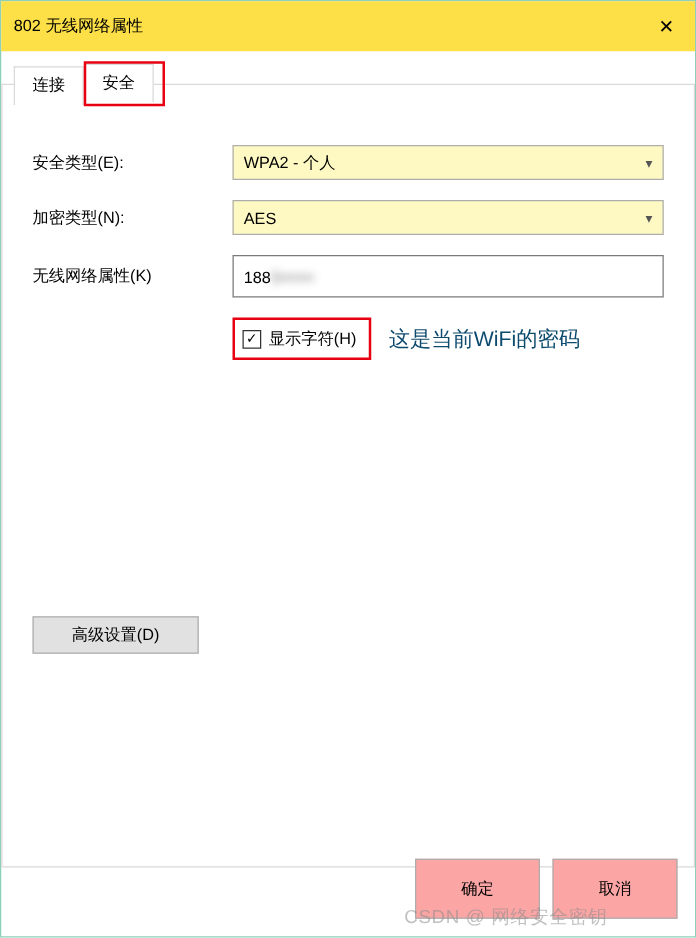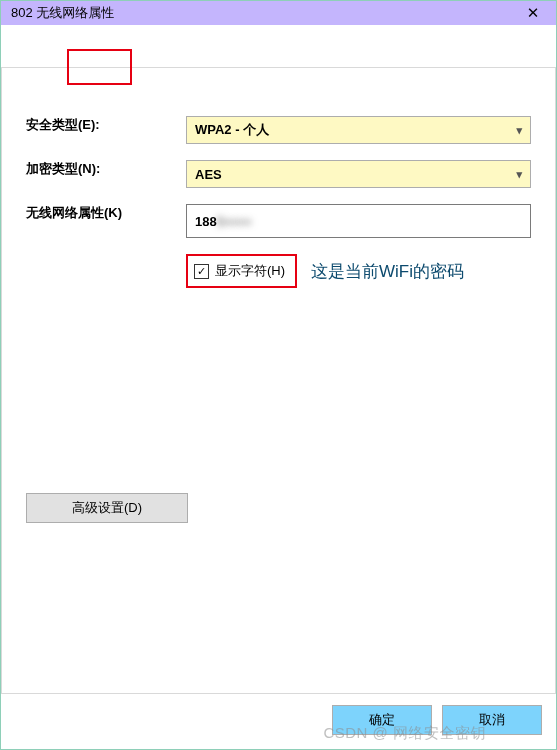--- a/index.html
+++ b/index.html
@@ -1,59 +1,63 @@
 <!DOCTYPE html>
 <html><head>
 <meta charset="utf-8">
 <style>
   * { box-sizing: border-box; font-family: "Microsoft YaHei", "Segoe UI", sans-serif; }
   body { margin: 0; background: #fff; }
   .window { width: 557px; height: 750px; border: 1px solid #8ecfb8; position: relative; background: #fff; }
-  .titlebar { height: 24px; background: #c4b5fd; display: flex; align-items: center; justify-content: space-between; padding: 0 0 0 10px; }
+  .titlebar { height: 40px; background: #fde047; display: flex; align-items: center; justify-content: space-between; padding: 0 0 0 10px; }
   .titlebar .title { font-size: 13px; color: #000; }
   .titlebar .close { width: 46px; height: 36px; display: flex; align-items: center; justify-content: center; cursor: pointer; font-size: 15px; }
   .client { position: absolute; top: 36px; left: 0; right: 0; bottom: 0; padding: 14px 10px 10px 10px; }
   .tabs-wrap { position: relative; height: 31px; }
   .tabs { position: absolute; top: 0; left: 0; display: flex; z-index: 2; }
   .tab { padding: 5px 14px 6px 14px; font-size: 13px; border: 1px solid #d9d9d9; border-bottom: none; background: #fff; margin-right: 0; cursor: pointer; position: relative; }
   .tab.inactive { background: #fff; top: 2px; }
   .tab.active { background: #fff; z-index: 3; border-bottom: 1px solid #fff; }
   .tab-hilite { position: absolute; border: 2px solid #e60012; pointer-events: none; z-index: 5; }
   .tab-hilite.security { top: -2px; left: 56px; width: 65px; height: 36px; }
   .panel { position: absolute; top: 30px; left: 0; right: 0; bottom: 55px; border: 1px solid #d9d9d9; background: #fff; padding: 48px 24px 24px 24px; }
-  .row { display: flex; align-items: flex-start; margin-bottom: 16px; font-weight: bold; }
+  .row { display: flex; align-items: center; margin-bottom: 16px; }
   .row .lbl { width: 160px; font-size: 13px; }
   .row .ctl { flex: 1; }
   .combo { display: flex; align-items: center; justify-content: space-between; height: 28px; border: 1px solid #adadad; background: #fef9c3; padding: 0 8px 0 8px; font-size: 13px; cursor: default; }
   .combo .chev { font-size: 11px; color: #555; }
   .textfield { width: 100%; height: 30px; border: 1px solid #7a7a7a; padding: 16px 8px; font-size: 13px; background: #fff; }
   .check-row { display: flex; align-items: center; margin-left: 160px; margin-top: 6px; }
   .check-box-wrap { border: 2px solid #e60012; padding: 6px 10px 6px 6px; display: inline-flex; align-items: center; }
   .check { width: 15px; height: 15px; border: 1px solid #333; margin-right: 6px; display: inline-flex; align-items: center; justify-content: center; font-size: 11px; line-height: 1; cursor: pointer; }
   .chk-label { font-size: 13px; cursor: pointer; }
   .annot { color: #0c4a6e; font-size: 17px; margin-left: 14px; font-weight: 400; }
-  .adv-btn { position: absolute; left: 24px; bottom: 170px; width: 162px; height: 30px; border: 1px solid #adadad; background: #e1e1e1; font-size: 13px; cursor: pointer; display: flex; align-items: center; justify-content: center; }
+  .adv-btn { position: absolute; left: 24px; bottom: 170px; width: 133px; height: 30px; border: 1px solid #adadad; background: #e1e1e1; font-size: 13px; cursor: pointer; display: flex; align-items: center; justify-content: center; }
   .footer { position: absolute; bottom: 14px; right: 14px; display: flex; gap: 10px; }
-  .btn { width: 100px; height: 30px; border: 1px solid #adadad; background: #7dd3fc; font-size: 13px; cursor: pointer; display: flex; align-items: center; justify-content: center; }
+  .btn { width: 100px; height: 48px; border: 1px solid #adadad; background: #fca5a5; font-size: 13px; cursor: pointer; display: flex; align-items: center; justify-content: center; }
   .watermark { position: absolute; bottom: 6px; right: 70px; font-size: 15px; color: rgba(140,140,140,0.55); letter-spacing: 0.5px; pointer-events: none; font-weight: 400; white-space: nowrap; }
   .blur { color: transparent; text-shadow: 0 0 7px rgba(0,0,0,0.5); user-select: none; }
 </style>
 </head>
 <body>
 
 <div class="window">
   <div class="titlebar">
     <span class="title">802 无线网络属性</span>
     <div class="close">
       <span>✕</span>
     </div>
   </div>
 
   <div class="client">
     <div class="tabs-wrap">
+      <div class="tabs">
+        <div class="tab inactive">连接</div>
+        <div class="tab active">安全</div>
+      </div>
       <div class="tab-hilite security"></div>
     </div>
 
     <div class="panel">
 
       <div class="row">
         <div class="lbl">安全类型(E):</div>
         <div class="ctl">
           <div class="combo">
             <span>WPA2 - 个人</span>

